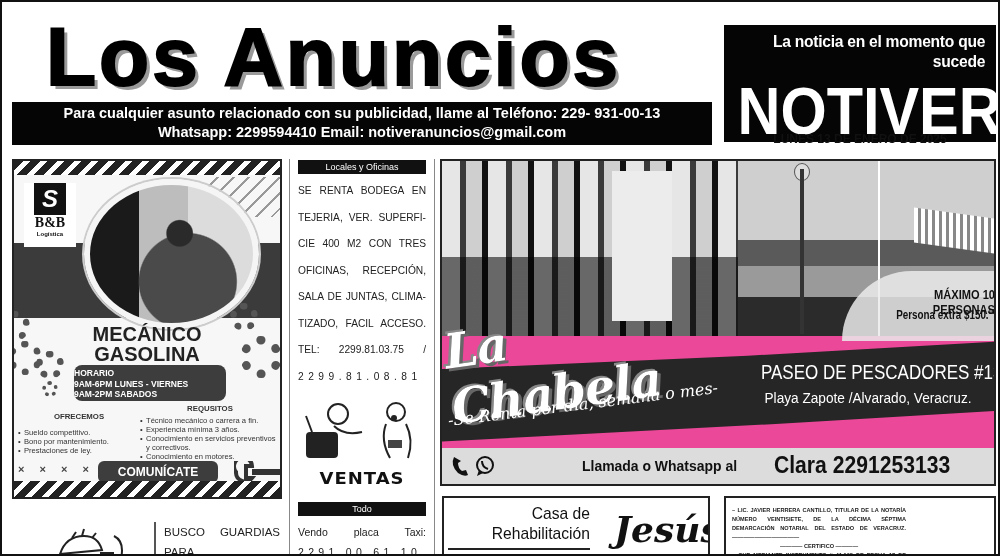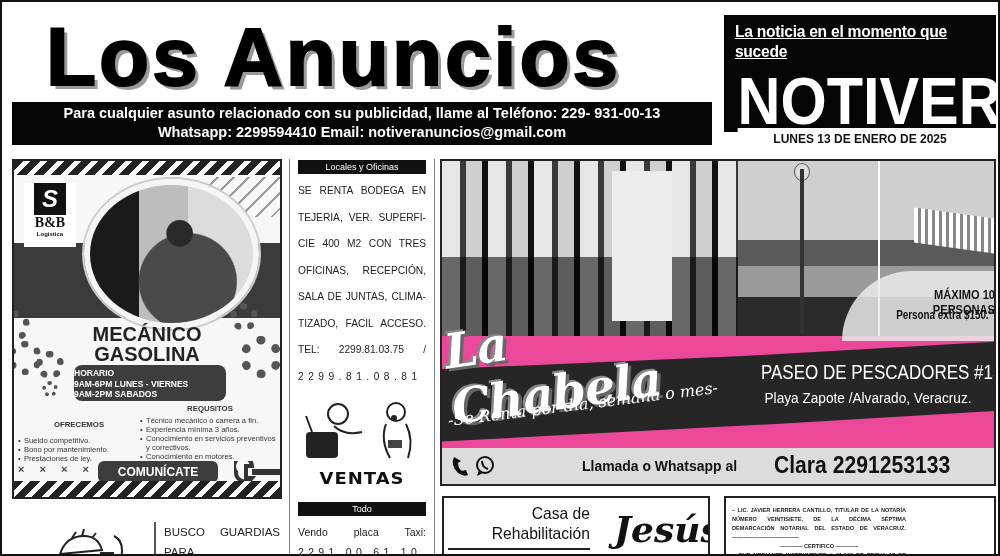--- a/index.html
+++ b/index.html
@@ -8,21 +8,21 @@
   .page { position: absolute; left: 0; top: 0; width: 1000px; height: 556px; border: 2px solid #111; overflow: hidden; background:#fff; }
 
   
   .masthead-title { position: absolute; left: 44px; top: 10px; width: 630px; height: 90px; text-align: left;
     font-family: "Liberation Sans", sans-serif; font-weight: 900; font-size: 82px; letter-spacing: 3px; color: #000;
     text-shadow: 4px 4px 0 #9a9a9a; line-height: 90px; -webkit-text-stroke: 2px #000; }
   .contact-bar { position: absolute; left: 10px; top: 100px; width: 700px; height: 43px; background: #050505; color: #fff;
     text-align: center; font-size: 14.5px; font-weight: 700; line-height: 19px; padding-top: 2px; }
   .contact-bar div { white-space: nowrap; }
 
-  .notiver-box { position: absolute; left: 722px; top: 13px; width: 272px; height: 117px; background: #050505; color: #fff; text-align: left; text-decoration: underline; }
+  .notiver-box { position: absolute; left: 722px; top: 23px; width: 272px; height: 117px; background: #050505; color: #fff; text-align: right; }
   .notiver-tagline { font-size: 17px; font-weight: 700; margin-top: 7px; letter-spacing: -0.3px; transform: scaleX(0.92); }
   .notiver-name { font-size: 66px; font-weight: 900; letter-spacing: 0px; line-height: 74px; margin-top: 2px; transform: scaleX(0.9); }
   .date-line { position: absolute; left: 722px; top: 130px; width: 272px; text-align: center; font-size: 12px; font-weight: 700; }
 
   
   .job-ad { position: absolute; left: 10px; top: 157px; width: 270px; height: 340px; border: 2px solid #222; overflow: hidden; background: #f7f7f7; }
   .hazard { position: absolute; left: 0; width: 100%; height: 14px;
     background: repeating-linear-gradient(135deg, #222 0 7px, #fff 7px 12px); }
   .hazard.top { top: 0; }
   .hazard.bottom { bottom: 0; height: 16px; }
@@ -35,21 +35,21 @@
   .logo-sub { font-size: 6px; font-weight: 700; }
   .photo-circle { position: absolute; left: 70px; top: 18px; width: 175px; height: 150px; border-radius: 50%;
     border: 6px solid #f5f5f5; box-shadow: 0 0 0 2px #ccc;
     background: radial-gradient(circle at 55% 35%, #2a2a2a 0 10%, transparent 11%),
                 radial-gradient(ellipse at 60% 70%, #4a4a4a 0 35%, transparent 36%),
                 linear-gradient(90deg, #1a1a1a 0 30%, #bdbdbd 30% 60%, #dcdcdc 60% 100%); overflow: hidden; }
   .gear { position: absolute; border-radius: 50%; border: 7px dotted #555; }
   .job-title { position: absolute; left: 0; top: 163px; width: 100%; text-align: center; font-weight: 900; font-size: 20px; line-height: 20px; color: #222; }
   .hours-pill { position: absolute; left: 60px; top: 204px; width: 152px; height: 36px; background: #3d3d3d; border-radius: 8px; color: #fff; text-align: left; font-weight: 900; font-size: 8.5px; line-height: 10.5px; padding-top: 3px; }
   .lists { position: absolute; left: 4px; top: 243px; width: 262px; font-size: 7.6px; line-height: 9px; color: #333; }
-  .col-offer { position: absolute; left: 0; top: 16px; width: 122px; }
+  .col-offer { position: absolute; left: 0; top: 8px; width: 122px; }
   .col-req { position: absolute; left: 122px; top: 0; width: 140px; }
   .list-head { font-weight: 900; text-align: center; font-size: 7.8px; margin-bottom: 3px; }
   .col-offer .list-head { margin-bottom: 7px; }
   .lists ul { list-style: none; }
   .lists li { padding-left: 6px; position: relative; }
   .lists li::before { content: "•"; position: absolute; left: 0; }
   .xmarks { position: absolute; left: 4px; top: 302px; font-size: 11px; font-weight: 700; letter-spacing: 6px; color: #444; }
   .cta { position: absolute; left: 84px; top: 300px; width: 120px; height: 22px; background: #3d3d3d; border-radius: 6px; color: #fff; font-weight: 700; font-size: 12px; line-height: 22px; text-align: center; }
   .wrench { position: absolute; left: 220px; top: 300px; width: 50px; height: 22px; }
   .phones { position: absolute; left: 0; top: 327px; width: 100%; font-weight: 900; font-size: 10.5px; color: #222; }

